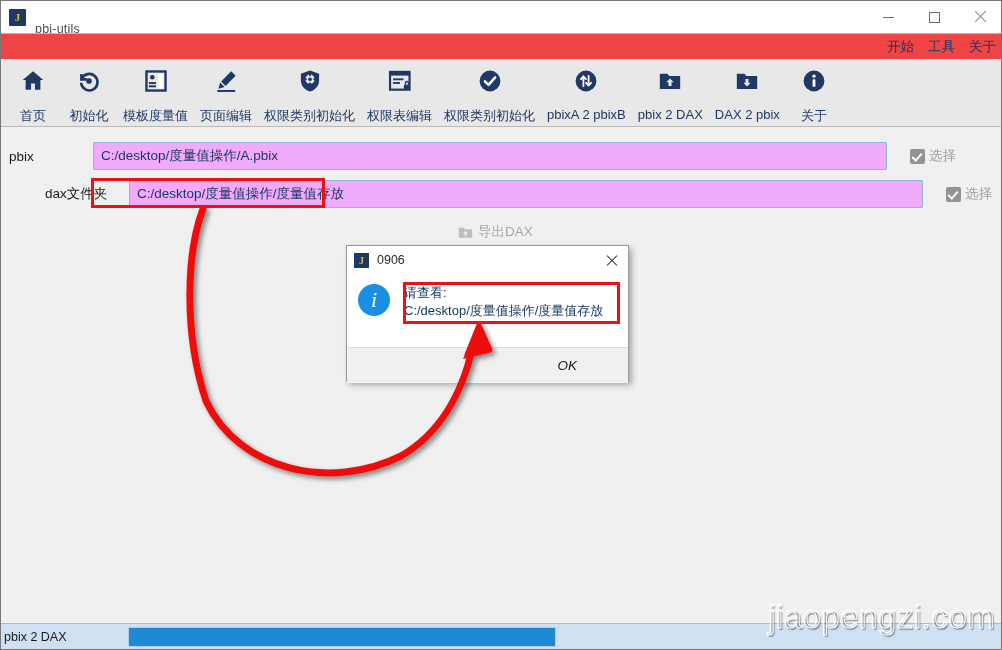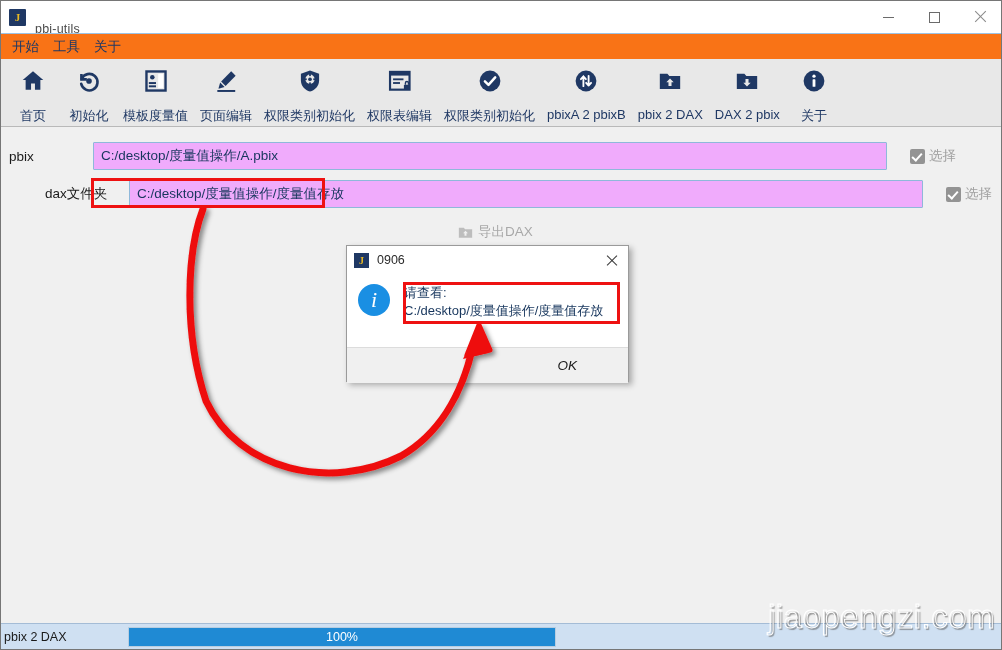--- a/index.html
+++ b/index.html
@@ -85,25 +85,26 @@
     position: absolute; left: 0; top: 32px; width: 1002px; height: 1px;
     background: #9cc3e5;
   }
 
   
   .menubar {
     position: absolute;
     left: 0; top: 33px;
     width: 1002px;
     height: 25px;
-    background: #f97316;
-    display: flex;
-    align-items: center;
-    padding-left: 4px;
-    box-sizing: border-box;
+    background: #ef4444;
+    display: flex;
+    align-items: center;
+    padding-left: 13px;
+    box-sizing: border-box;
+    justify-content: flex-end;
   }
   .menu-item {
     font-size: 13.5px;
     color: #1f3864;
     padding: 2px 7px;
     cursor: default;
   }
 
   
   .toolbar {
@@ -620,19 +621,18 @@
       <path d="M202,208 C186,250 182,330 205,400 C238,470 330,490 400,455 C440,432 462,390 472,345" fill="none" stroke="#ee1111" stroke-width="7" stroke-linecap="round"></path>
       <path d="M478,324 L462,358 L487,352 Z" fill="#ee1111"></path>
       <path d="M478,324 L466,354 L489,349 Z" fill="#ee1111" stroke="#ee1111" stroke-width="5" stroke-linejoin="round"></path>
     </g>
   </svg>
 
   <div class="statusbar">
     <div class="status-label">pbix 2 DAX</div>
     <div class="progress-outer">
       <div class="progress-fill" id="progress-fill" style="width: 100%;"></div>
-      <div class="progress-text">100%</div>
     </div>
   </div>
 
   <div class="watermark">jiaopengzi.com</div>
 
 </div>
 
 </body></html>

